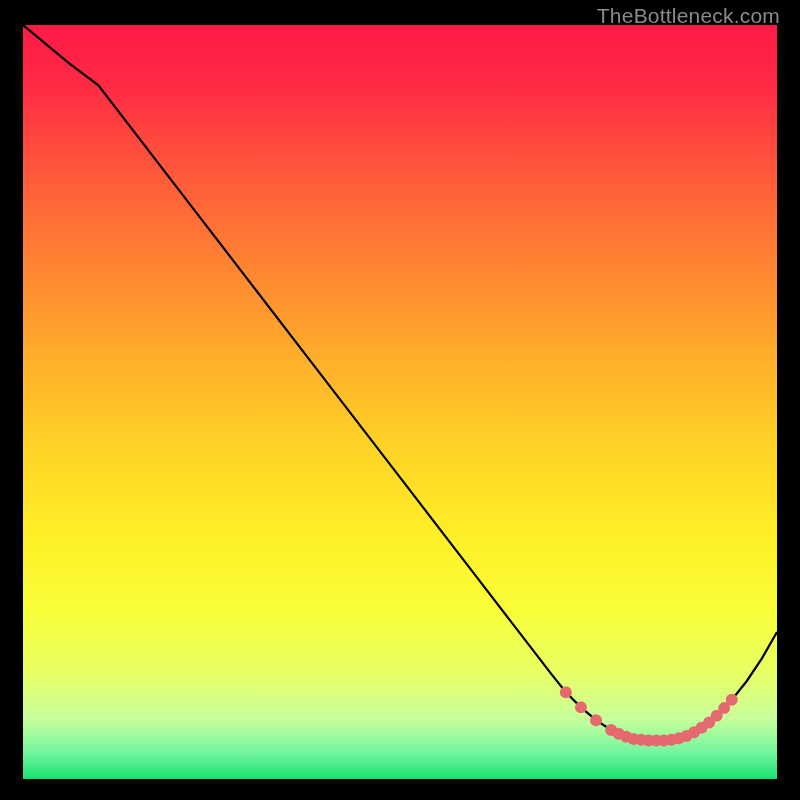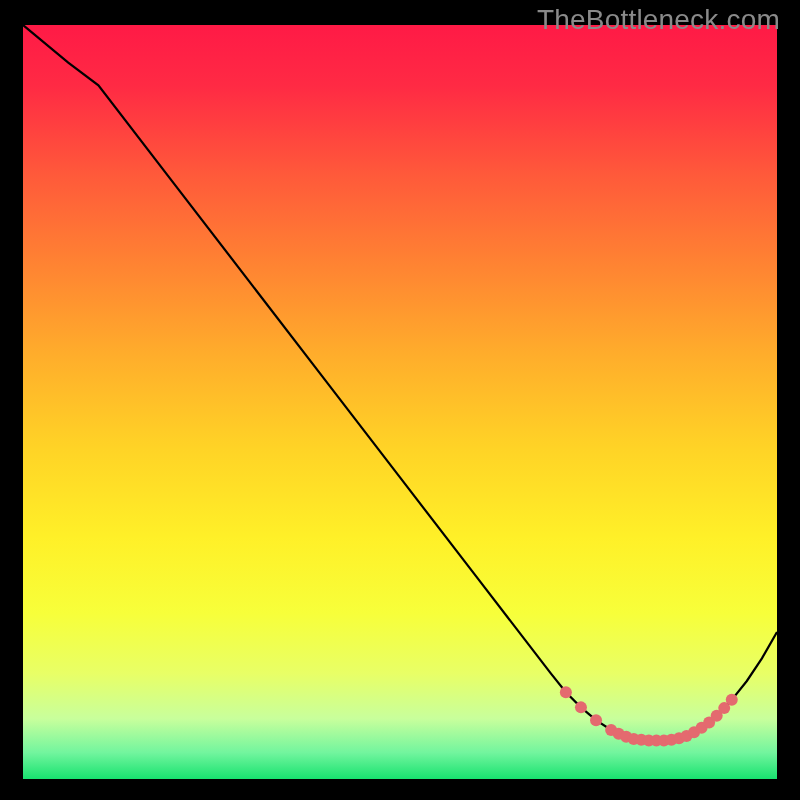--- a/index.html
+++ b/index.html
@@ -27,21 +27,21 @@
   .plot svg {
     display: block;
     width: 754px;
     height: 754px;
   }
   .watermark {
     position: absolute;
     top: 4px;
     right: 20px;
     font-family: Arial, Helvetica, sans-serif;
-    font-size: 28px;
+    font-size: 21px;
     color: #8a8a8a;
     letter-spacing: 0.2px;
   }
 </style>
 </head>
 <body>
 
 <div class="stage">
   <div class="plot">
     <svg viewBox="0 0 754 754" preserveAspectRatio="none">

